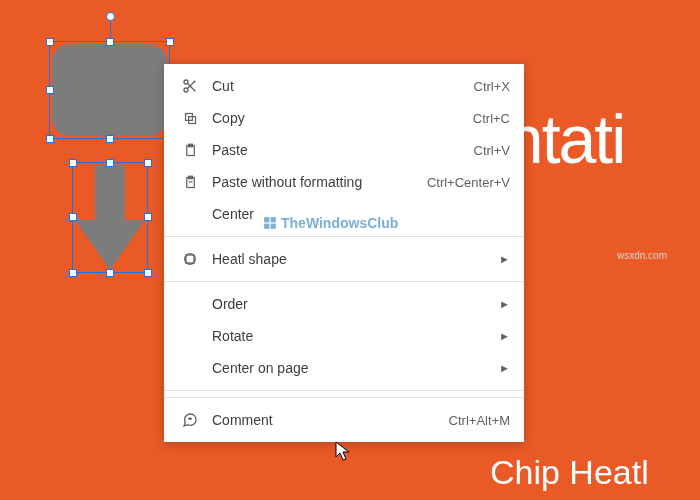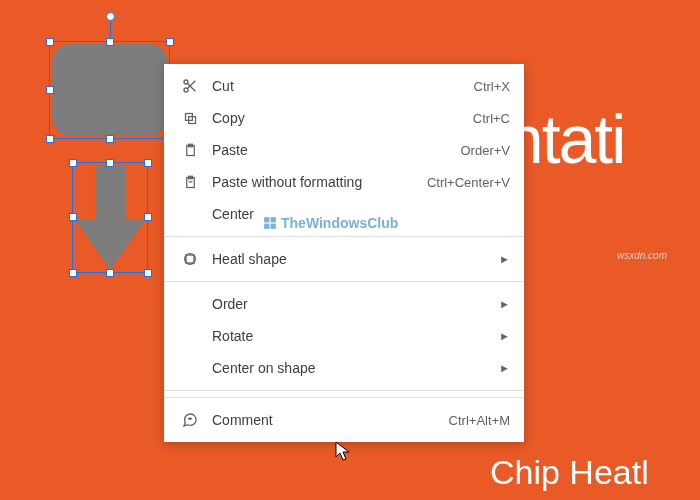--- a/index.html
+++ b/index.html
@@ -23,21 +23,21 @@
     .menu-item.hovered { background: #eeeeee; }
     .menu-icon { width: 24px; display: flex; align-items: center; justify-content: center; color: #5f6368; }
     .menu-label { flex: 1; padding-left: 10px; }
     .menu-shortcut { color: #5f6368; font-size: 13px; }
     .menu-arrow { color: #5f6368; font-size: 11px; padding-left: 8px; }
     .menu-divider { height: 1px; background: #e0e0e0; margin: 6px 0; }
     
     .watermark { position: absolute; left: 263px; top: 215px; color: #7cb0d6; font-size: 14px; display: flex; align-items: center; gap: 4px; z-index: 50; pointer-events: none; font-weight: bold; }
     .watermark-icon { width: 14px; height: 14px; }
     
-    .site-wm { position: absolute; left: 617px; top: 250px; color: #d4d4d4; font-size: 10px; z-index: 51; pointer-events: none; font-style: italic; }
+    .site-wm { position: absolute; left: 617px; top: 250px; color: #d4d4d4; font-size: 10px; z-index: 51; pointer-events: none; }
     
     .cursor-img { position: absolute; left: 335px; top: 441px; z-index: 100; pointer-events: none; }
   </style>
 </head>
 <body>
 
 <div class="slide-bg">
   <div class="bg-word2">entati</div>
   <div class="bg-author">Chip Heatl</div>
 </div>
@@ -94,21 +94,21 @@
     <span class="menu-shortcut">Ctrl+C</span>
   </div>
   <div class="menu-item">
     <span class="menu-icon">
       <svg width="15" height="15" viewBox="0 0 24 24" fill="none" stroke="#5f6368" stroke-width="2">
           <rect x="6" y="4" width="12" height="16"></rect>
           <rect x="9" y="2" width="6" height="4"></rect>
         </svg>
     </span>
     <span class="menu-label">Paste</span>
-    <span class="menu-shortcut">Order+V</span>
+    <span class="menu-shortcut">Ctrl+V</span>
   </div>
   <div class="menu-item">
     <span class="menu-icon">
       <svg width="15" height="15" viewBox="0 0 24 24" fill="none" stroke="#5f6368" stroke-width="2">
           <rect x="6" y="4" width="12" height="16"></rect>
           <rect x="9" y="2" width="6" height="4"></rect>
           <line x1="9" y1="11" x2="15" y2="11"></line>
         </svg>
     </span>
     <span class="menu-label">Paste without formatting</span>
@@ -135,21 +135,21 @@
     <span class="menu-label">Order</span>
     <span class="menu-arrow">►</span>
   </div>
   <div class="menu-item">
     <span class="menu-icon"></span>
     <span class="menu-label">Rotate</span>
     <span class="menu-arrow">►</span>
   </div>
   <div class="menu-item">
     <span class="menu-icon"></span>
-    <span class="menu-label">Center on shape</span>
+    <span class="menu-label">Center on page</span>
     <span class="menu-arrow">►</span>
   </div>
   <div class="menu-divider"></div>
   <div class="menu-divider"></div>
   <div class="menu-item">
     <span class="menu-icon">
       <svg width="16" height="16" viewBox="0 0 24 24" fill="none" stroke="#5f6368" stroke-width="2">
           <path d="M21 11.5a8.38 8.38 0 0 1-.9 3.8 8.5 8.5 0 0 1-7.6 4.7 8.38 8.38 0 0 1-3.8-.9L3 21l1.9-5.7a8.38 8.38 0 0 1-.9-3.8 8.5 8.5 0 0 1 4.7-7.6 8.38 8.38 0 0 1 3.8-.9h.5a8.48 8.48 0 0 1 8 8v.5z"></path>
           <line x1="12" y1="8" x2="12" y2="12"></line>
           <line x1="9" y1="10" x2="15" y2="10"></line>

